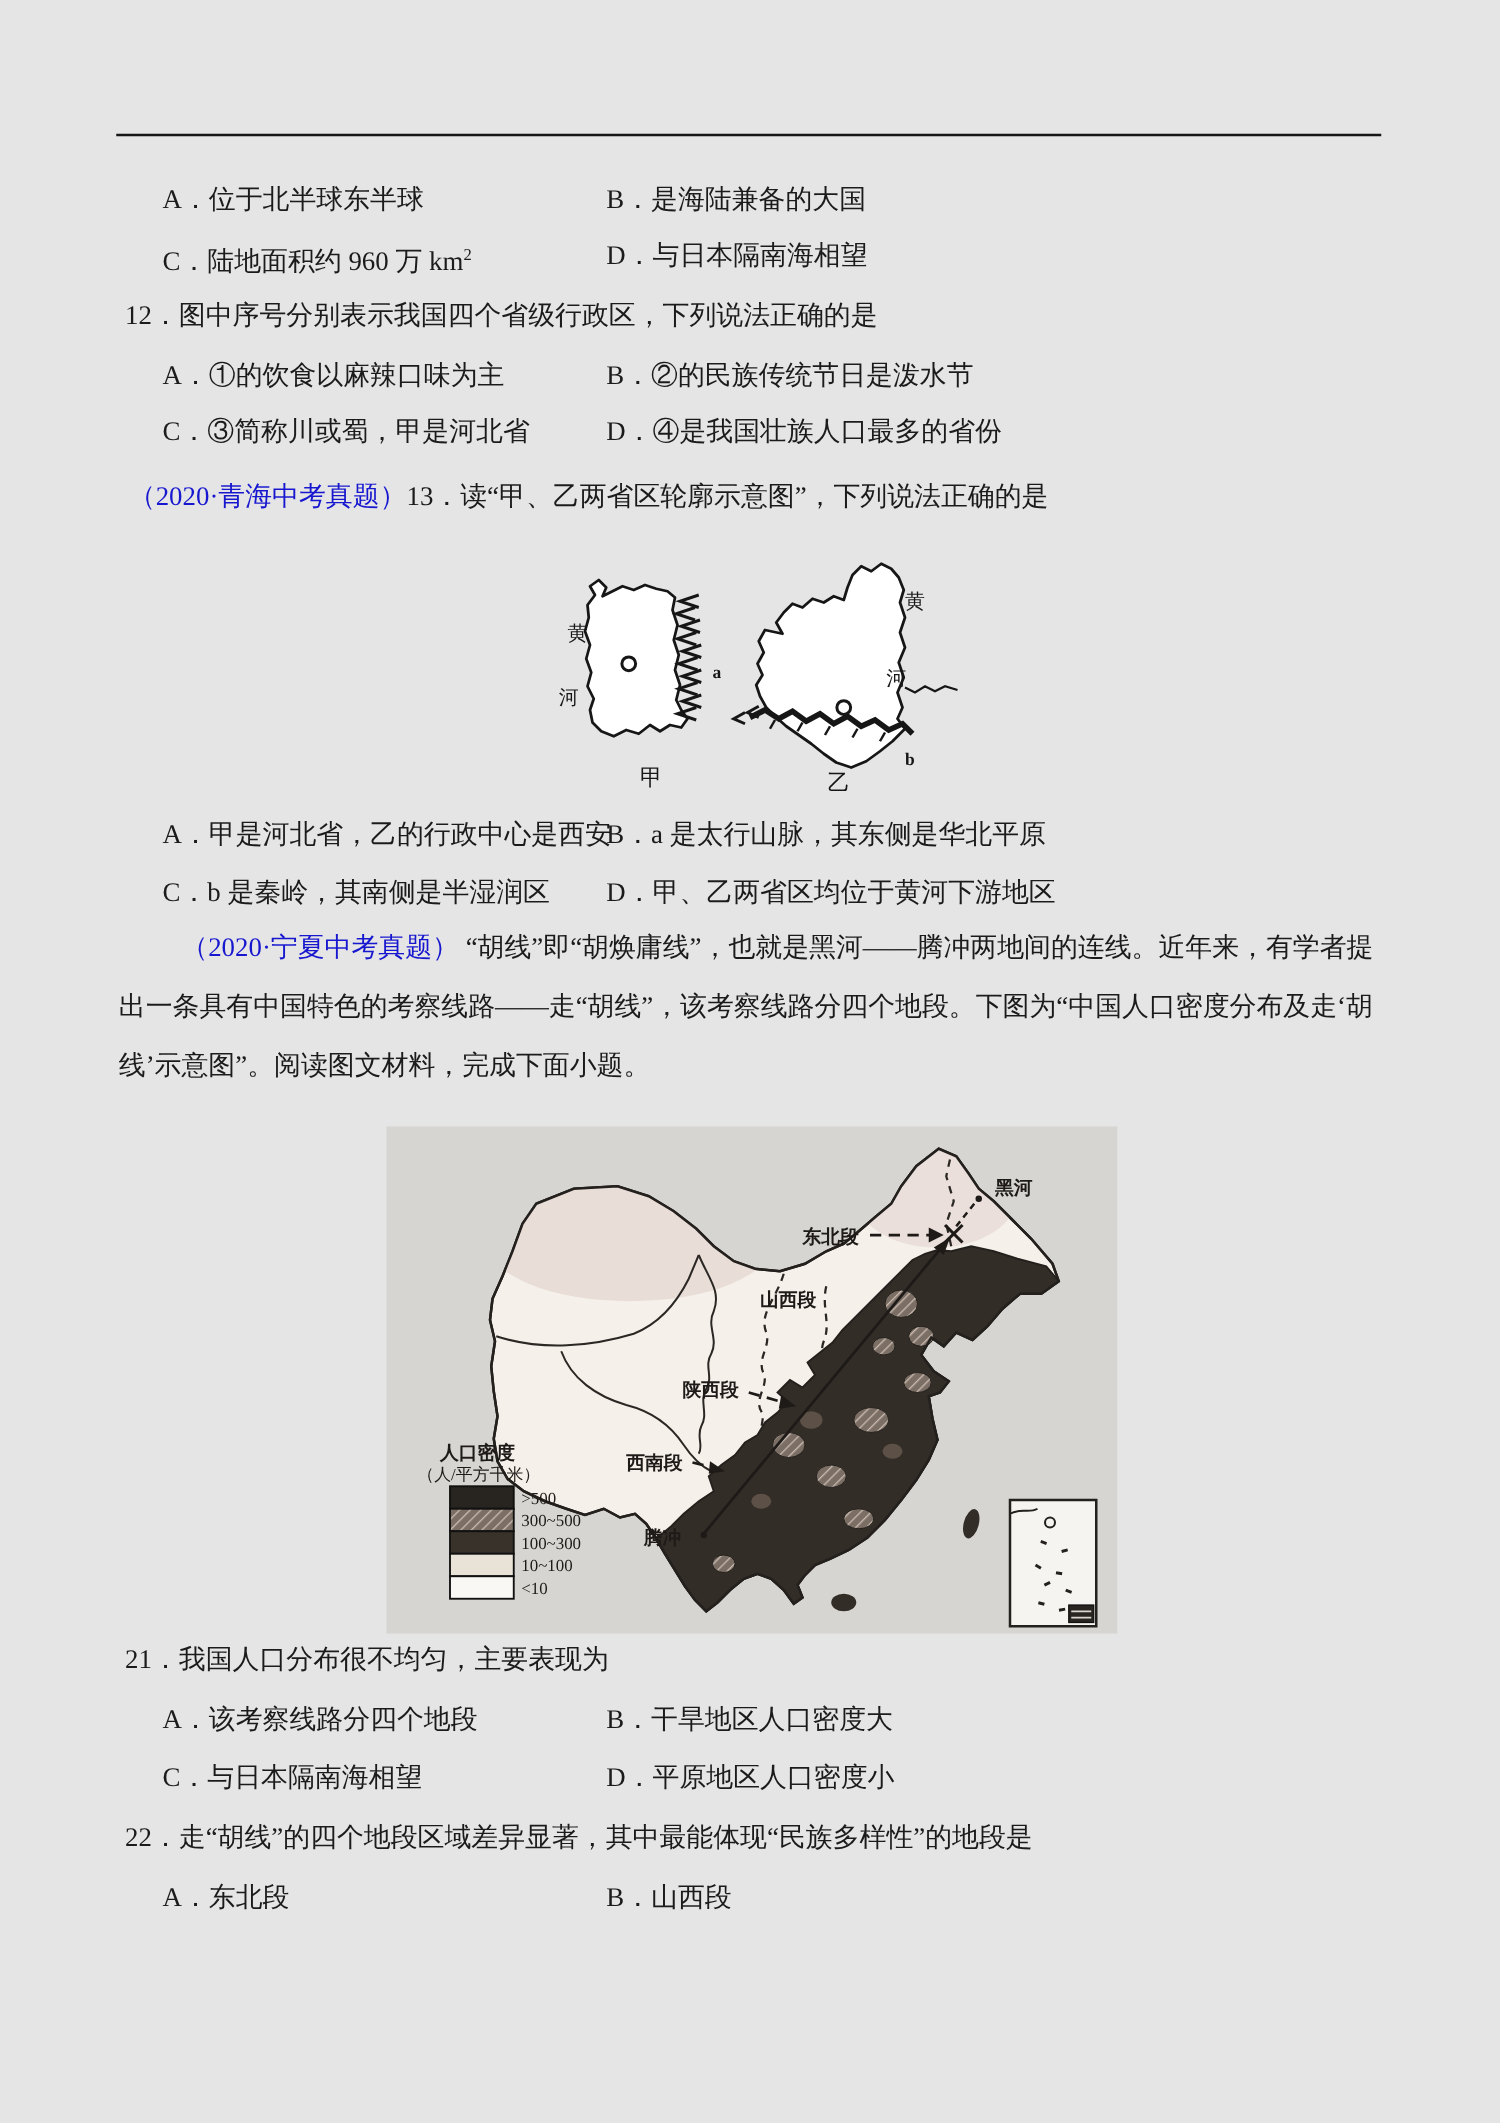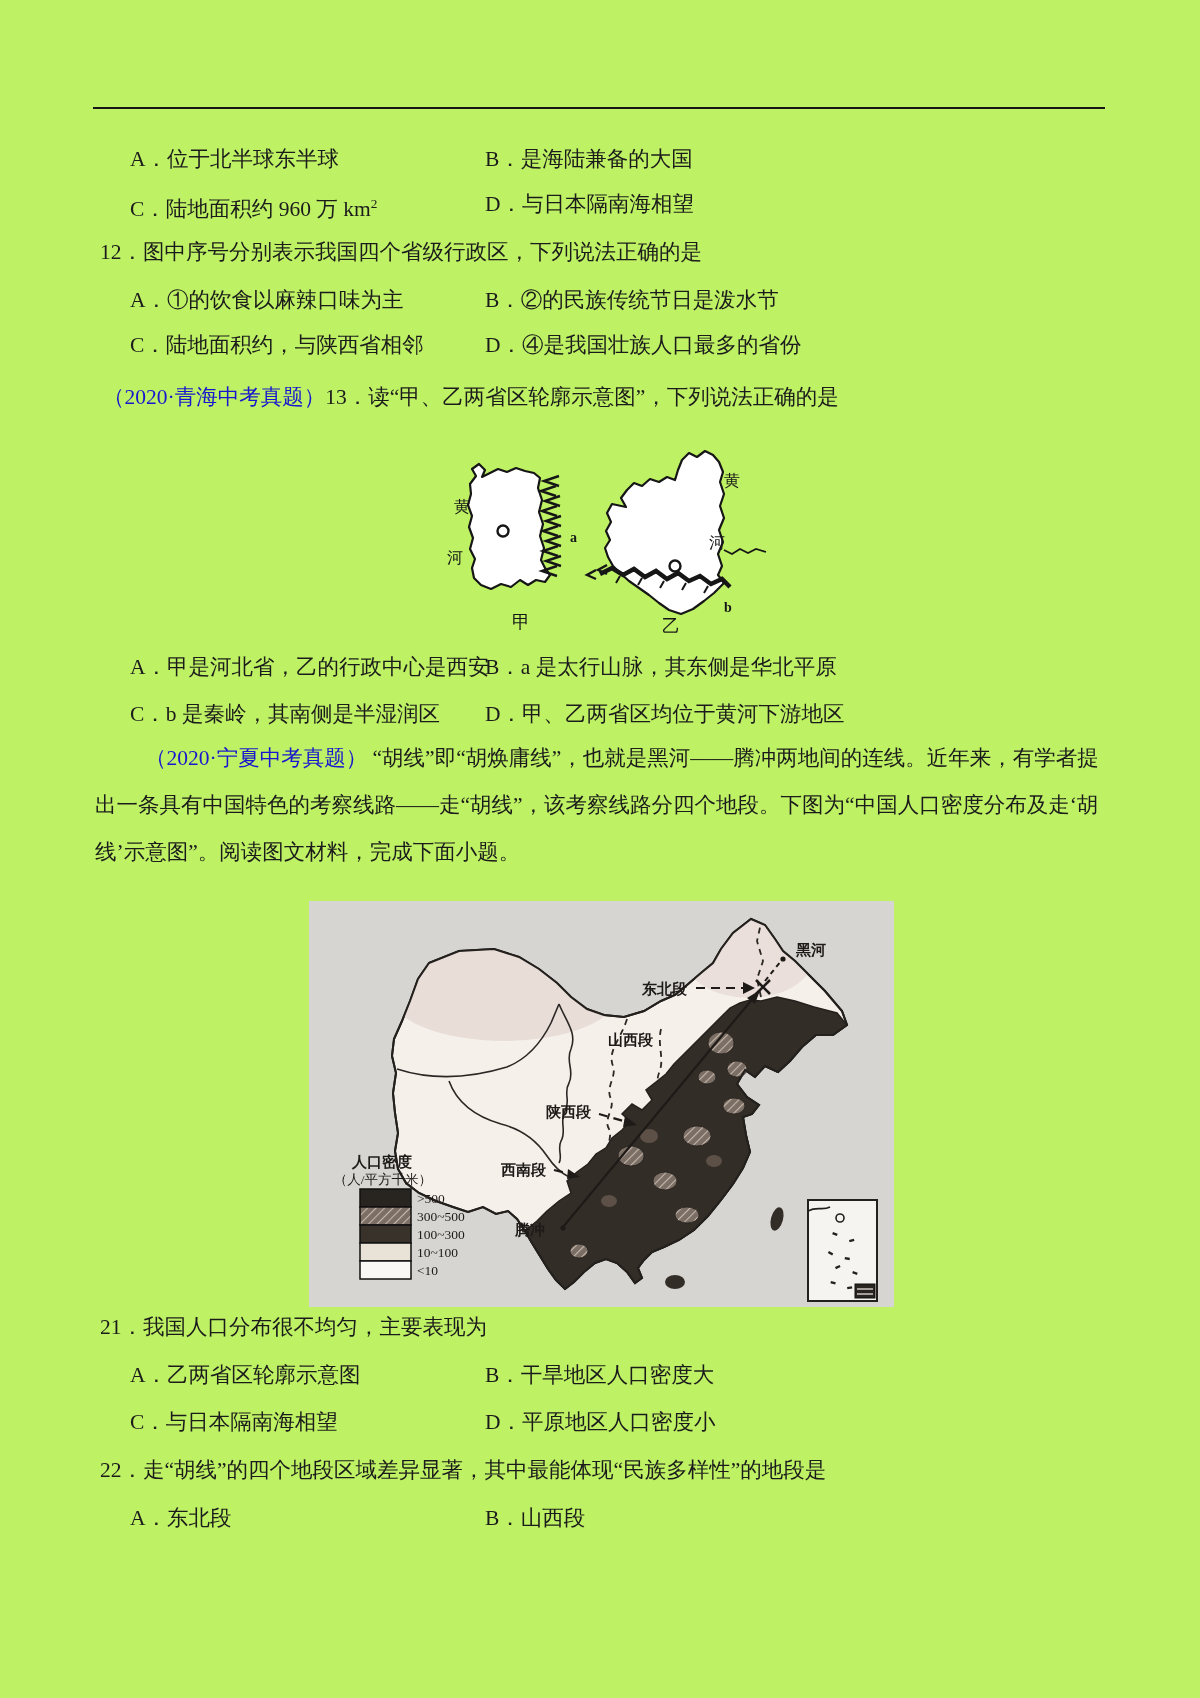--- a/index.html
+++ b/index.html
@@ -1,16 +1,16 @@
 <!DOCTYPE html>
 <html><head>
 <meta charset="utf-8">
 <style>
   html,body{margin:0;padding:0;background:#ffffff;}
-  .page{position:relative;width:1200px;height:1698px;background:#bef264;overflow:hidden;
+  .page{position:relative;width:1200px;height:1698px;background:#e5e5e5;overflow:hidden;
         font-family:"Liberation Serif","DejaVu Serif",serif;color:#1b1b1b;}
   .rule{position:absolute;left:93px;top:107px;width:1012px;border-top:2px solid #161616;}
   .row{position:absolute;font-size:21.5px;white-space:pre;line-height:26px;}
   .src{color:#1717cf;}
   sup{font-size:0.62em;}
   .mapbox{position:absolute;}
   svg text{font-family:"Liberation Serif","DejaVu Serif",serif;}
   .m1lab{font-size:16px;fill:#161616;}
   .m1lab-big{font-size:18px;fill:#161616;}
   .m1lab-ab{font-size:14px;font-weight:bold;fill:#161616;}
@@ -25,21 +25,21 @@
   <div class="rule"></div>
 
   <div class="row" style="top:146px;left:130px;">A．位于北半球东半球</div>
   <div class="row" style="top:146px;left:485px;">B．是海陆兼备的大国</div>
   <div class="row" style="top:191px;left:130px;"><span>C．陆地面积约 960 万 km</span><sup>2</sup></div>
   <div class="row" style="top:191px;left:485px;">D．与日本隔南海相望</div>
 
   <div class="row" style="top:239px;left:100px;">12．图中序号分别表示我国四个省级行政区，下列说法正确的是</div>
   <div class="row" style="top:287px;left:130px;">A．①的饮食以麻辣口味为主</div>
   <div class="row" style="top:287px;left:485px;">B．②的民族传统节日是泼水节</div>
-  <div class="row" style="top:332px;left:130px;">C．陆地面积约，与陕西省相邻</div>
+  <div class="row" style="top:332px;left:130px;">C．③简称川或蜀，甲是河北省</div>
   <div class="row" style="top:332px;left:485px;">D．④是我国壮族人口最多的省份</div>
 
   <div class="row" style="top:384px;left:103px;"><span class="src">（2020·青海中考真题）</span><span>13．读“甲、乙两省区轮廓示意图”，下列说法正确的是</span></div>
 
   <div class="mapbox" style="left:380px;top:420px;">
     <svg width="420" height="240" viewBox="0 0 420 240">
 
       <path d="M 90,64 L 96,56 L 92,49 L 99,44 L 105,50 L 102,57 L 110,53 L 118,49 L 127,52 L 136,48 L 145,51 L 154,53 L 160,58 L 158,68 L 162,80 L 159,92 L 163,104 L 160,116 L 164,128 L 161,140 L 165,148 L 170,155 L 165,162 L 156,160 L 148,165 L 140,160 L 131,167 L 121,164 L 111,169 L 101,165 L 94,158 L 92,148 L 95,139 L 90,129 L 93,118 L 89,107 L 92,96 L 88,85 L 91,74 Z" fill="#ffffff" stroke="#161616" stroke-width="2.2" stroke-linejoin="round"></path>
 
       <g fill="none" stroke="#161616" stroke-width="2.4">
@@ -203,21 +203,21 @@
           <rect x="538" y="386" width="5" height="2.4" transform="rotate(-10 538 386)"></rect>
         </g>
         <rect x="546" y="383" width="20" height="14" fill="#28241f" stroke="#111111" stroke-width="1"></rect>
         <line x1="548" y1="388" x2="564" y2="388" stroke="#d9d5d0" stroke-width="1.4"></line>
         <line x1="548" y1="393" x2="564" y2="393" stroke="#d9d5d0" stroke-width="1.4"></line>
       </g>
     </svg>
   </div>
 
   <div class="row" style="top:1314px;left:100px;">21．我国人口分布很不均匀，主要表现为</div>
-  <div class="row" style="top:1362px;left:130px;">A．乙两省区轮廓示意图</div>
+  <div class="row" style="top:1362px;left:130px;">A．该考察线路分四个地段</div>
   <div class="row" style="top:1362px;left:485px;">B．干旱地区人口密度大</div>
   <div class="row" style="top:1409px;left:130px;">C．与日本隔南海相望</div>
   <div class="row" style="top:1409px;left:485px;">D．平原地区人口密度小</div>
 
   <div class="row" style="top:1457px;left:100px;text-align:center;">22．走“胡线”的四个地段区域差异显著，其中最能体现“民族多样性”的地段是</div>
   <div class="row" style="top:1505px;left:130px;">A．东北段</div>
   <div class="row" style="top:1505px;left:485px;">B．山西段</div>
 
 </div>
 

